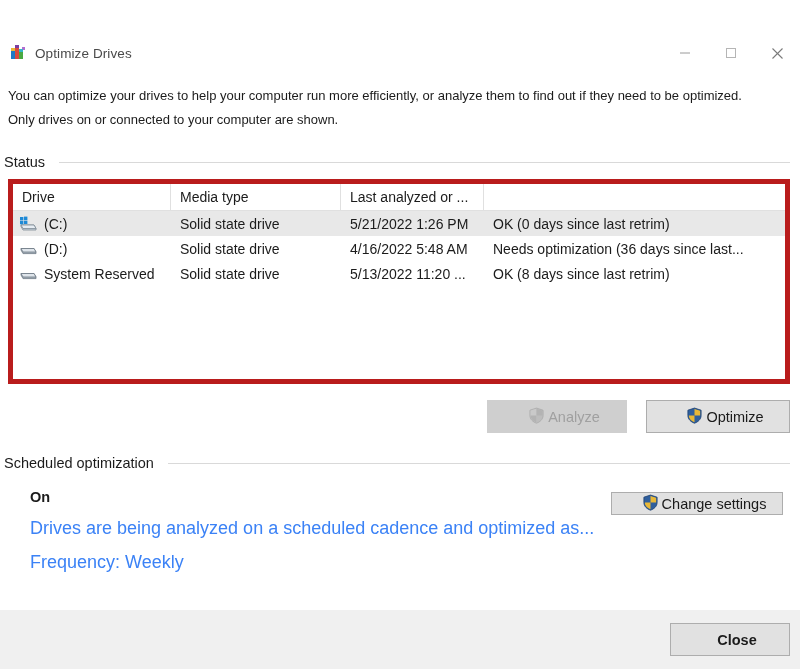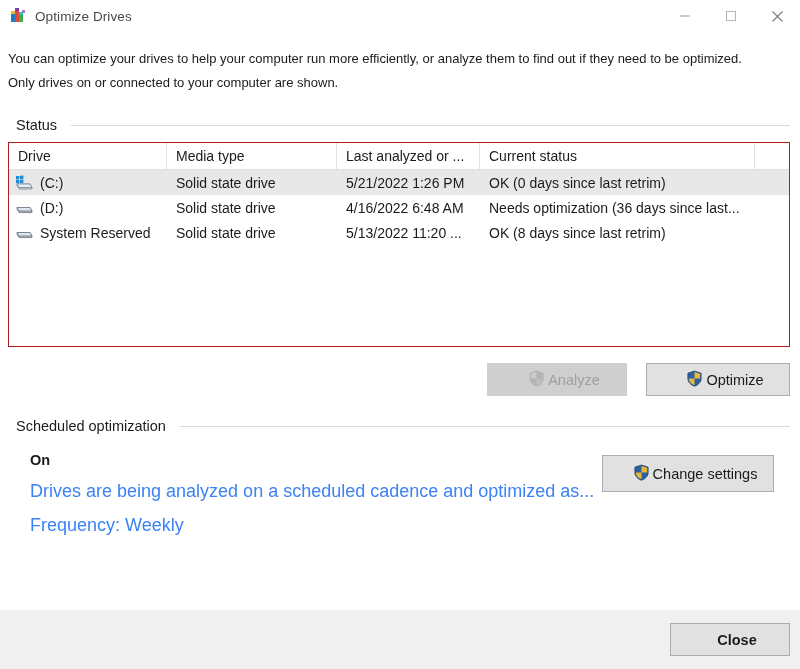--- a/index.html
+++ b/index.html
@@ -17,20 +17,21 @@
   }
 
   
   .titlebar {
     height: 32px;
     display: flex;
     align-items: center;
     background: #ffffff;
     position: relative;
     user-select: none;
+    margin-top: 37px;
   }
   .title-icon {
     width: 18px;
     height: 18px;
     margin-left: 9px;
     margin-right: 8px;
     flex: 0 0 auto;
     position: relative;
   }
   .title-text {
@@ -61,40 +62,40 @@
     font-size: 13px;
     line-height: 24px;
     color: #1b1b1b;
     max-width: 760px;
   }
 
   
   .group-head {
     display: flex;
     align-items: center;
-    margin: 0 10px 0 16px;
+    margin: 0 10px 0 4px;
   }
   .group-head .label {
     font-size: 14.5px;
     color: #1b1b1b;
     white-space: nowrap;
   }
   .group-head .rule {
     flex: 1 1 auto;
     height: 1px;
     background: #d9d9d9;
     margin-left: 14px;
   }
   #status-group-head { margin-top: 22px; }
   #sched-group-head  { margin-top: 22px; }
 
   
   .listbox {
     margin: 9px 10px 0 8px;
-    border: 1px solid #b91c1c;
+    border: 5px solid #b91c1c;
     background: #ffffff;
     height: 205px;
     box-sizing: border-box;
     overflow: hidden;
     position: relative;
   }
   .list-header {
     display: flex;
     height: 27px;
     border-bottom: 1px solid #e0e0e0;
@@ -180,24 +181,24 @@
     color: #1b1b1b;
     margin: 18px 0 0 22px;
   }
   .sched-line {
     font-size: 18px;
     color: #3b82f6;
     margin: 13px 0 0 22px;
   }
   .btn-change {
     position: absolute;
-    right: 16px;
+    right: 7px;
     top: 3px;
     width: 172px;
-    height: 37px;
+    height: 23px;
   }
 
   
   .bottombar {
     position: absolute;
     left: 0;
     right: 0;
     bottom: 0;
     height: 59px;
     background: #f0f0f0;
@@ -259,21 +260,20 @@
   <span class="label">Status</span>
   <span class="rule"></span>
 </div>
 
 <div class="listbox">
 
   <div class="list-header">
     <div class="hcell c-drive">Drive</div>
     <div class="hcell c-media">Media type</div>
     <div class="hcell c-last">Last analyzed or ...</div>
-    <div class="hcell c-status">Current status</div>
     <div class="hcell c-pad"></div>
   </div>
 
   <div class="list-row selected">
     <div class="rcell c-drive">
       <span class="drive-icon">
         <svg width="19" height="16" viewBox="0 0 19 16">
           <path d="M2 9 L15 9 L17 12.5 L17 14 L4 14 L2 10.5 Z" fill="#c8d2dc" stroke="#7d8a96" stroke-width="0.8"></path>
           <path d="M2 9 L15 9 L17 12.5 L4 12.5 Z" fill="#e6ecf2" stroke="#7d8a96" stroke-width="0.8"></path>
           <rect x="1" y="1" width="3.4" height="3.4" fill="#1f8ad6"></rect>
@@ -293,21 +293,21 @@
     <div class="rcell c-drive">
       <span class="drive-icon">
         <svg width="19" height="16" viewBox="0 0 19 16">
           <path d="M2 7.5 L15 7.5 L17 11 L17 12.6 L4 12.6 L2 9 Z" fill="#a9b4bf" stroke="#6d7984" stroke-width="0.8"></path>
           <path d="M2 7.5 L15 7.5 L17 11 L4 11 Z" fill="#dfe5eb" stroke="#6d7984" stroke-width="0.8"></path>
         </svg>
       </span>
       <span>(D:)</span>
     </div>
     <div class="rcell c-media">Solid state drive</div>
-    <div class="rcell c-last">4/16/2022 6:48 AM</div>
+    <div class="rcell c-last">4/16/2022 5:48 AM</div>
     <div class="rcell c-status">Needs optimization (36 days since last...</div>
   </div>
 
   <div class="list-row">
     <div class="rcell c-drive">
       <span class="drive-icon">
         <svg width="19" height="16" viewBox="0 0 19 16">
           <path d="M2 7.5 L15 7.5 L17 11 L17 12.6 L4 12.6 L2 9 Z" fill="#a9b4bf" stroke="#6d7984" stroke-width="0.8"></path>
           <path d="M2 7.5 L15 7.5 L17 11 L4 11 Z" fill="#dfe5eb" stroke="#6d7984" stroke-width="0.8"></path>
         </svg>

